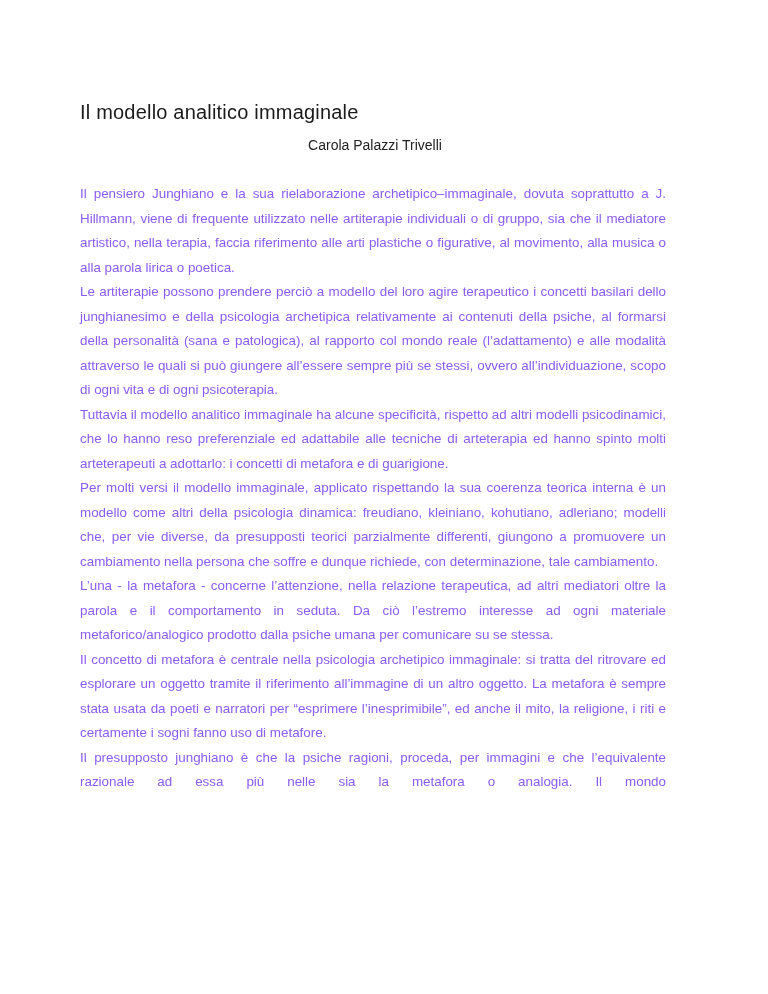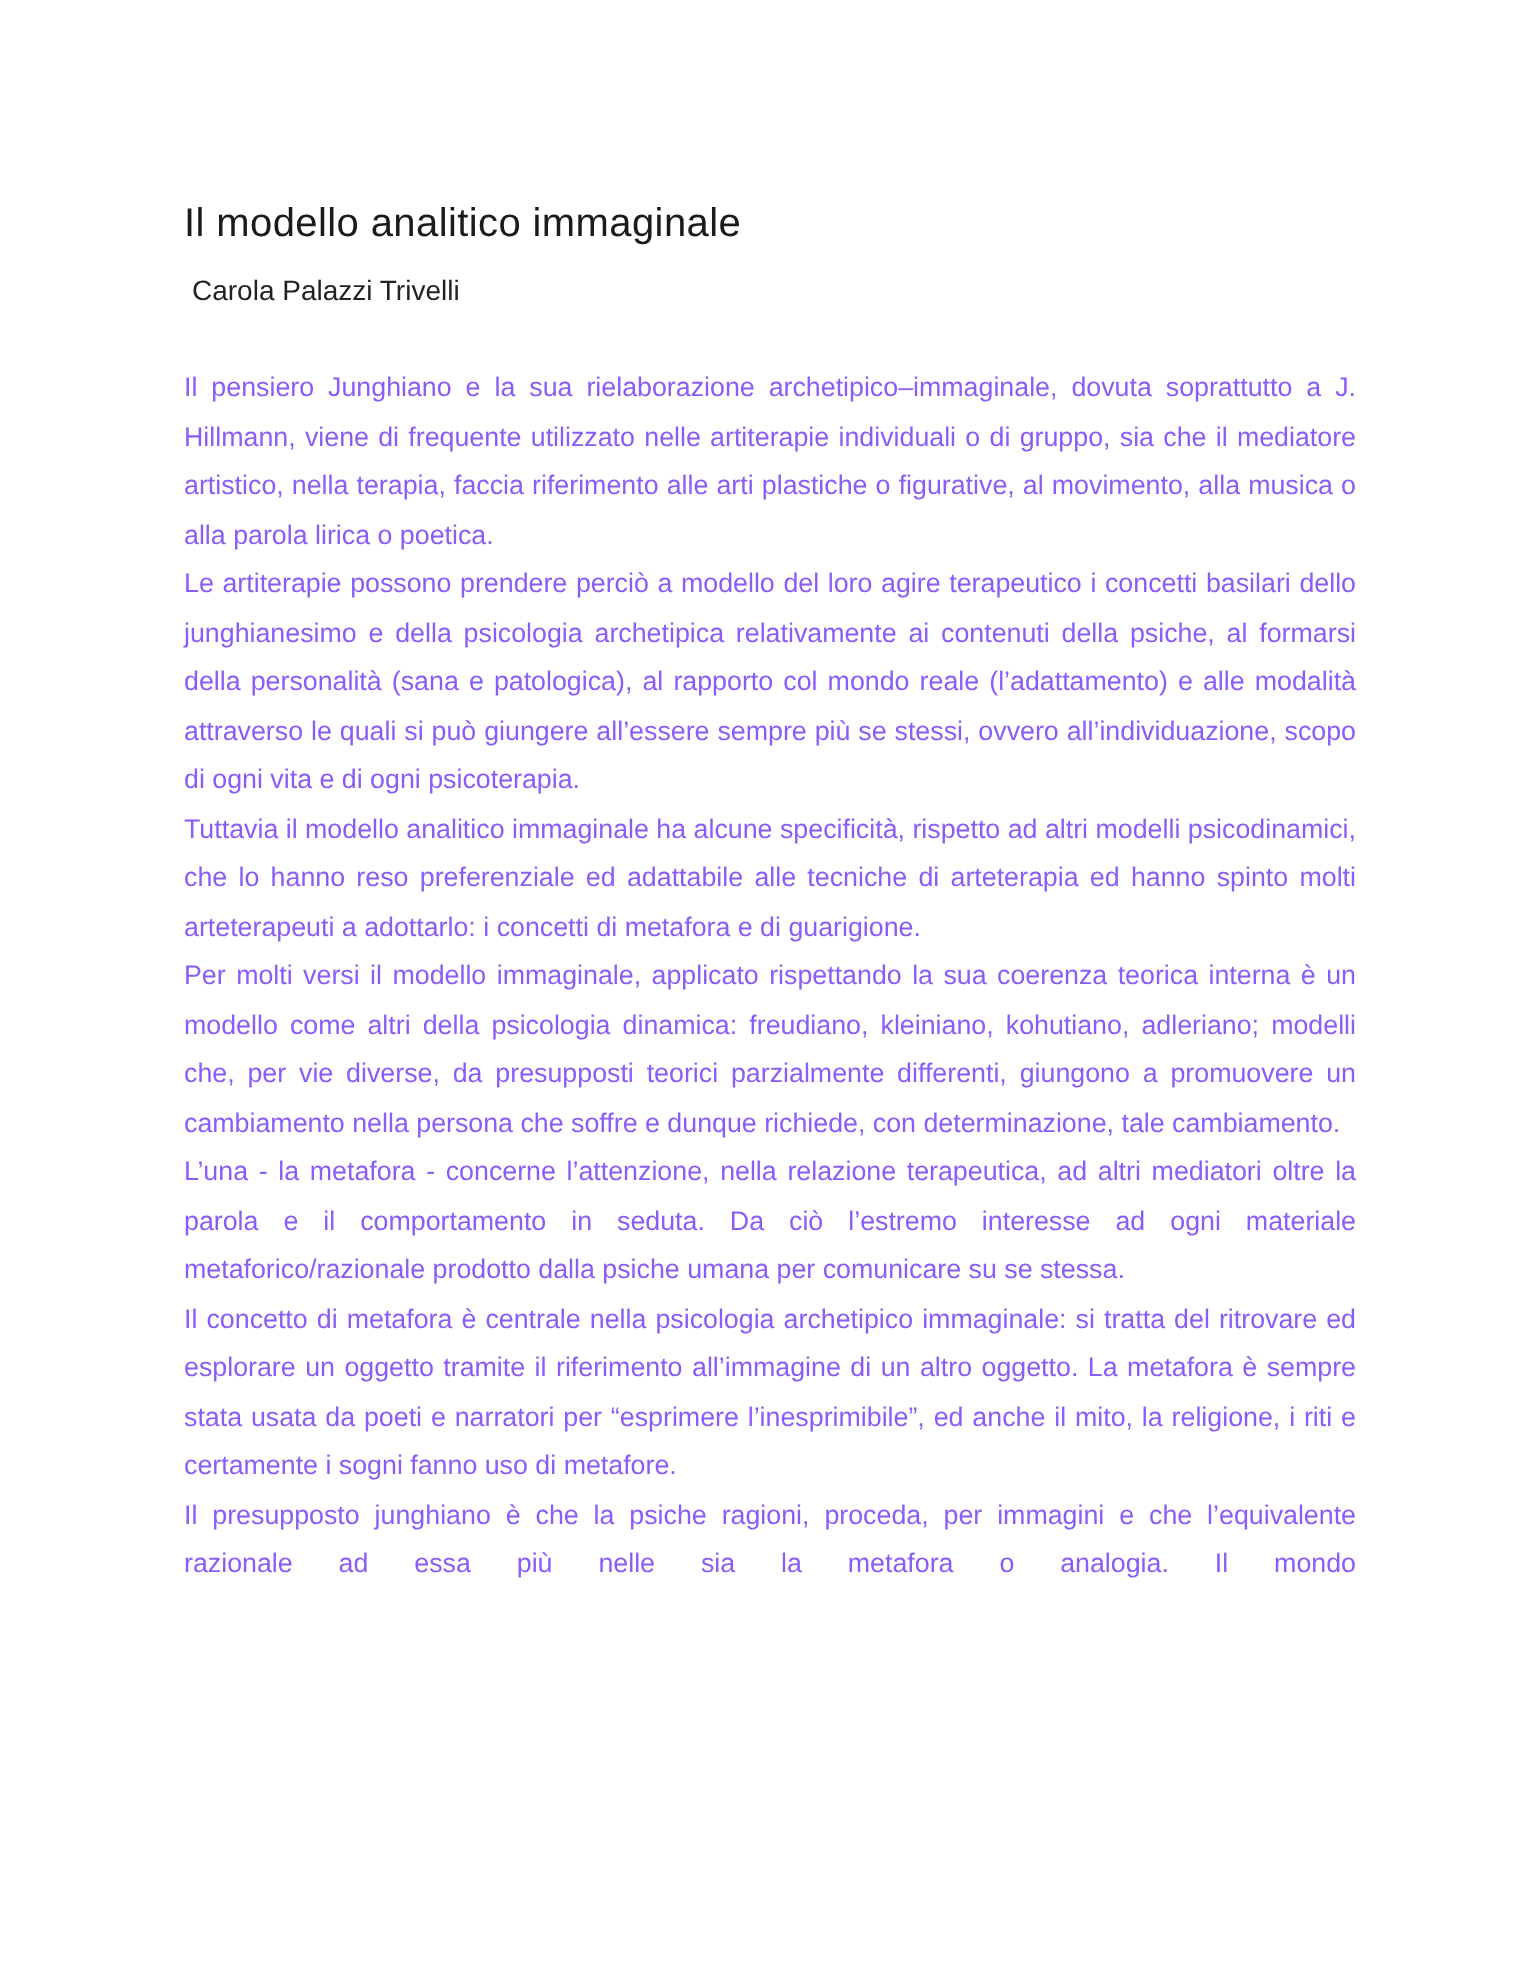--- a/index.html
+++ b/index.html
@@ -11,41 +11,42 @@
     position: relative;
     width: 768px;
     height: 994px;
     background: #ffffff;
     overflow: hidden;
     font-family: "Liberation Sans", "DejaVu Sans", sans-serif;
     color: #1e1e1e;
   }
   .content {
     position: absolute;
-    left: 92px;
+    left: 80px;
     top: 0;
     width: 586px;
     padding-top: 99px;
     box-sizing: content-box;
   }
   .doc-title {
     margin: 0;
     font-size: 20px;
     line-height: 26px;
     font-weight: 400;
     letter-spacing: 0.2px;
     color: #1b1b1b;
   }
   .doc-author {
     margin: 10px 0 0 0;
     padding-left: 4px;
     font-size: 14px;
     line-height: 20px;
     font-weight: 400;
     color: #222222;
+    text-align: center;
   }
   .doc-body {
     margin-top: 27px;
   }
   .doc-body p {
     margin: 0;
     font-size: 13.4px;
     line-height: 24.5px;
     text-align: justify;
     font-weight: 400;
@@ -61,18 +62,18 @@
 
 <div class="page">
   <div class="content">
     <h1 class="doc-title">Il modello analitico immaginale</h1>
     <div class="doc-author">Carola Palazzi Trivelli</div>
     <div class="doc-body">
       <p>Il pensiero Junghiano e la sua rielaborazione archetipico–immaginale, dovuta soprattutto a J. Hillmann, viene di frequente utilizzato nelle artiterapie individuali o di gruppo, sia che il mediatore artistico, nella terapia, faccia riferimento alle arti plastiche o figurative, al movimento, alla musica o alla parola lirica o poetica.</p>
       <p>Le artiterapie possono prendere perciò a modello del loro agire terapeutico i concetti basilari dello junghianesimo e della psicologia archetipica relativamente ai contenuti della psiche, al formarsi della personalità (sana e patologica), al rapporto col mondo reale (l’adattamento) e alle modalità attraverso le quali si può giungere all’essere sempre più se stessi, ovvero all’individuazione, scopo di ogni vita e di ogni psicoterapia.</p>
       <p>Tuttavia il modello analitico immaginale ha alcune specificità, rispetto ad altri modelli psicodinamici, che lo hanno reso preferenziale ed adattabile alle tecniche di arteterapia ed hanno spinto molti arteterapeuti a adottarlo: i concetti di metafora e di guarigione.</p>
       <p>Per molti versi il modello immaginale, applicato rispettando la sua coerenza teorica interna è un modello come altri della psicologia dinamica: freudiano, kleiniano, kohutiano, adleriano; modelli che, per vie diverse, da presupposti teorici parzialmente differenti, giungono a promuovere un cambiamento nella persona che soffre e dunque richiede, con determinazione, tale cambiamento.</p>
-      <p>L’una - la metafora - concerne l’attenzione, nella relazione terapeutica, ad altri mediatori oltre la parola e il comportamento in seduta. Da ciò l’estremo interesse ad ogni materiale metaforico/razionale prodotto dalla psiche umana per comunicare su se stessa.</p>
+      <p>L’una - la metafora - concerne l’attenzione, nella relazione terapeutica, ad altri mediatori oltre la parola e il comportamento in seduta. Da ciò l’estremo interesse ad ogni materiale metaforico/analogico prodotto dalla psiche umana per comunicare su se stessa.</p>
       <p>Il concetto di metafora è centrale nella psicologia archetipico immaginale: si tratta del ritrovare ed esplorare un oggetto tramite il riferimento all’immagine di un altro oggetto. La metafora è sempre stata usata da poeti e narratori per “esprimere l’inesprimibile”, ed anche il mito, la religione, i riti e certamente i sogni fanno uso di metafore.</p>
       <p class="continues">Il presupposto junghiano è che la psiche ragioni, proceda, per immagini e che l’equivalente razionale ad essa più nelle sia la metafora o analogia. Il mondo</p>
     </div>
   </div>
 </div>
 
 </body></html>

